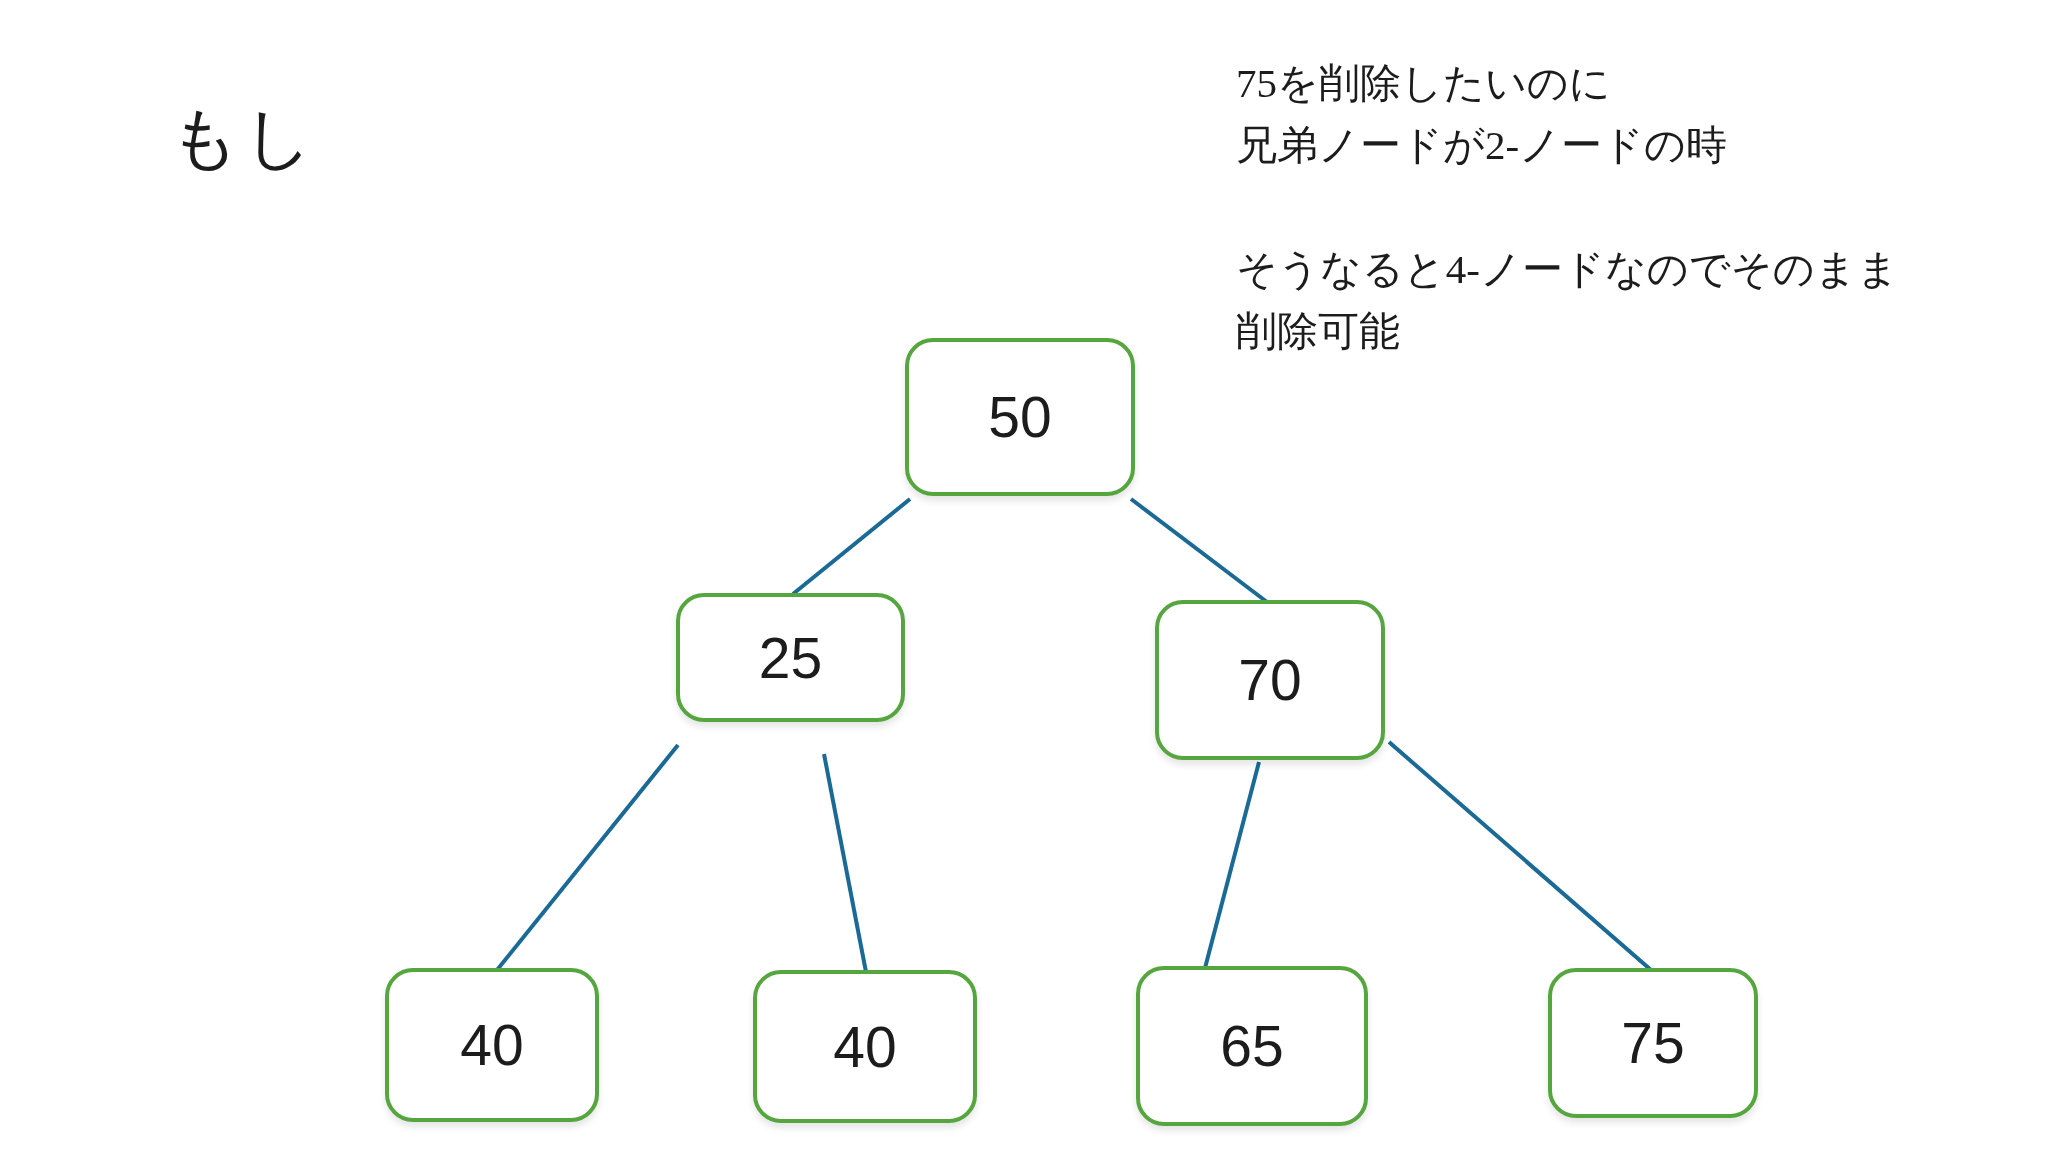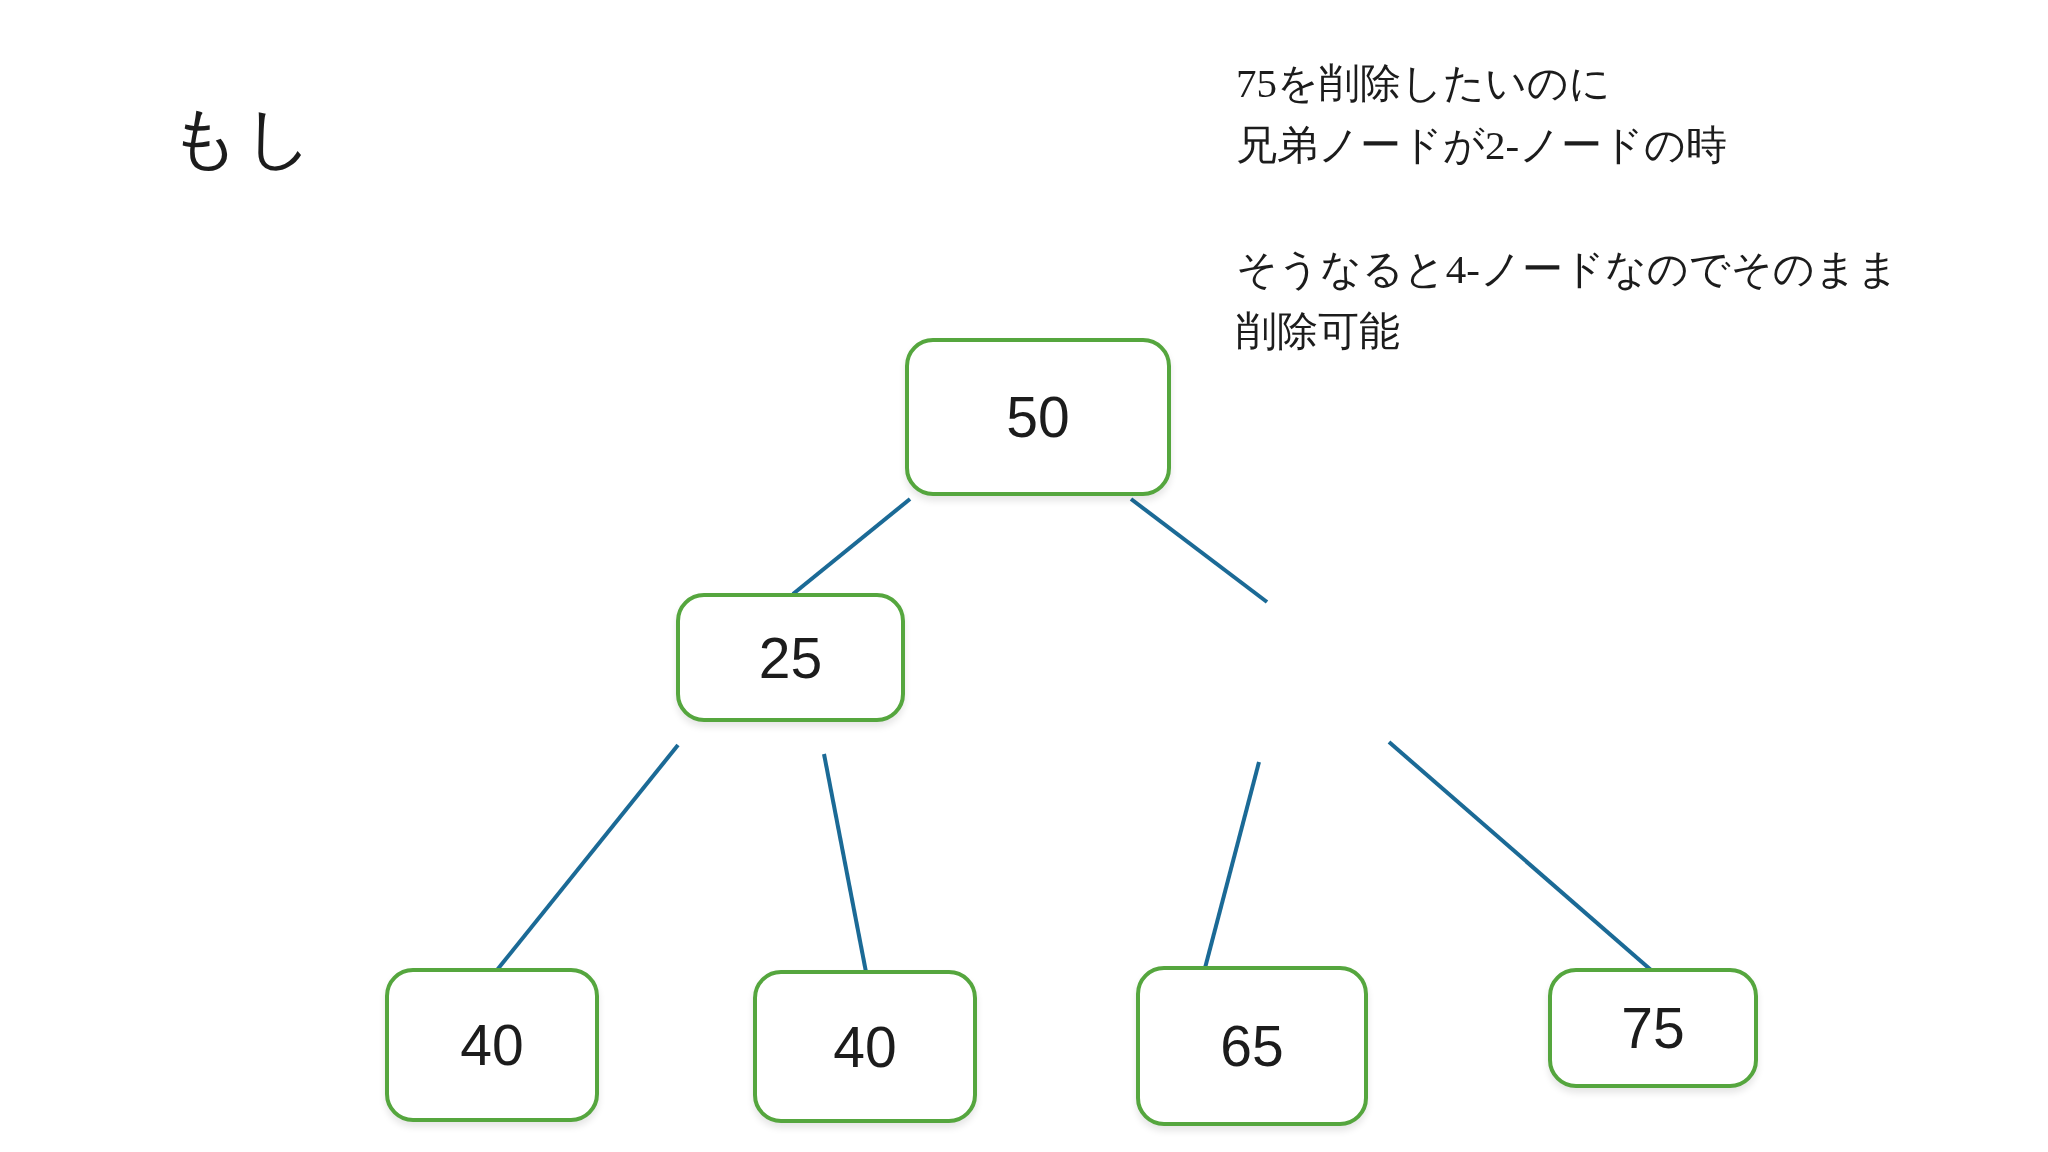--- a/index.html
+++ b/index.html
@@ -91,38 +91,41 @@
 
   <svg class="connector-layer" viewBox="0 0 2048 1152" xmlns="http://www.w3.org/2000/svg">
     <line class="edge" x1="910" y1="499" x2="793" y2="594"></line>
     <line class="edge" x1="1131" y1="499" x2="1267" y2="602"></line>
     <line class="edge" x1="678" y1="745" x2="497" y2="970"></line>
     <line class="edge" x1="824" y1="754" x2="866" y2="972"></line>
     <line class="edge" x1="1259" y1="762" x2="1205" y2="968"></line>
     <line class="edge" x1="1389" y1="742" x2="1651" y2="970"></line>
   </svg>
 
-  <div class="node" style="left:905px;  top:338px; width:266px; height:158px;">
+  <div class="node" style="left:905px;  top:338px; width:230px; height:158px;">
     <span class="node-label">50</span>
   </div>
 
   <div class="node" style="left:676px;  top:593px; width:229px; height:129px;text-align:right;">
     <span class="node-label">25</span>
   </div>
 
+  <div class="node" style="left:1155px; top:600px; width:230px; height:160px;">
+    <span class="node-label">70</span>
+  </div>
 
   <div class="node" style="left:385px;  top:968px; width:214px; height:154px;">
     <span class="node-label">40</span>
   </div>
 
   <div class="node" style="left:753px;  top:970px; width:224px; height:153px;">
     <span class="node-label">40</span>
   </div>
 
   <div class="node" style="left:1136px; top:966px; width:232px; height:160px;">
     <span class="node-label">65</span>
   </div>
 
-  <div class="node" style="left:1548px; top:968px; width:210px; height:120px;">
+  <div class="node" style="left:1548px; top:968px; width:210px; height:150px;">
     <span class="node-label">75</span>
   </div>
 
 </div>
 
 </body></html>

